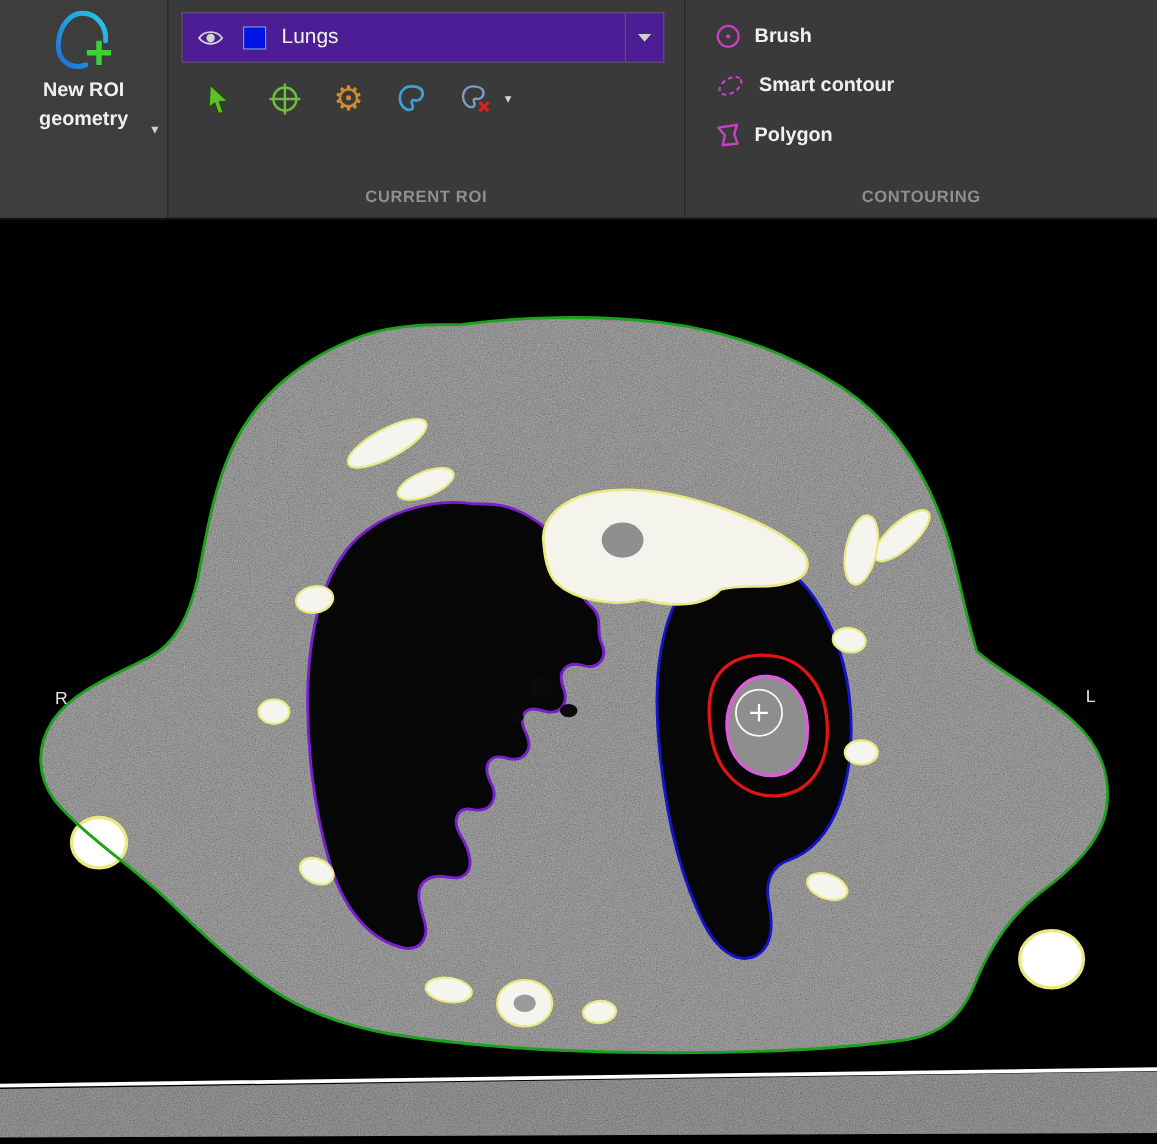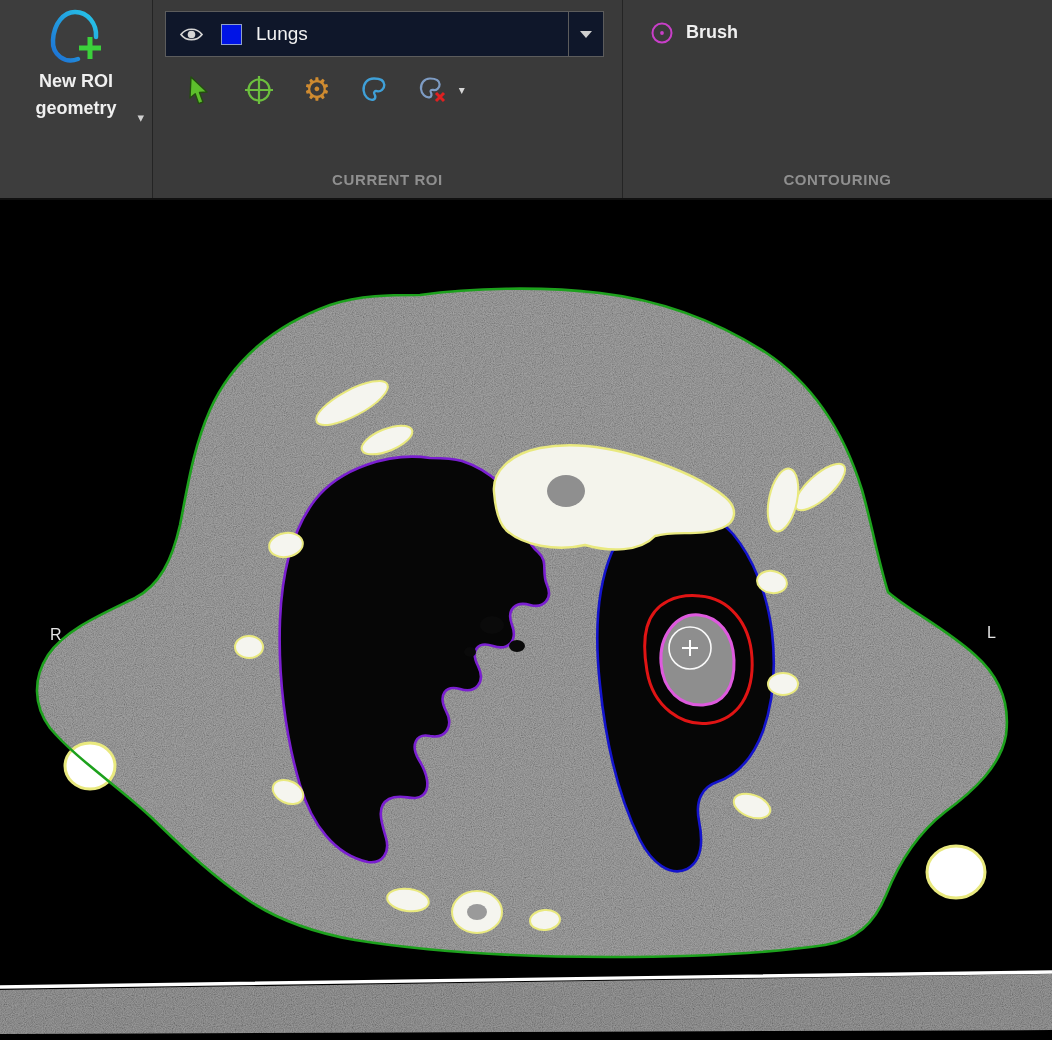--- a/index.html
+++ b/index.html
@@ -7,21 +7,21 @@
 
   
   .toolbar{position:relative;width:1052px;height:200px;background:#3a3a3a;display:flex;box-sizing:border-box;border-bottom:2px solid #101010;}
   .panel{position:relative;box-sizing:border-box;height:100%;}
   .panel-newroi{width:153px;background:#3d3d3d;border-right:1px solid #242424;cursor:default;}
   .newroi-icon{display:block;margin:6px auto 0 auto;}
   .newroi-text{text-align:center;color:#f0f0f0;font-size:18px;font-weight:600;line-height:1.5;margin-top:0;}
   .newroi-caret{position:absolute;right:8px;top:110px;color:#d0d0d0;font-size:13px;}
 
   .panel-current{width:470px;border-right:1px solid #242424;}
-  .roi-selector{display:flex;align-items:center;height:46px;margin:11px 18px 0 12px;background:#0f172a;border:1px solid #5c5c5c;box-sizing:border-box;}
+  .roi-selector{display:flex;align-items:center;height:46px;margin:11px 18px 0 12px;background:#4c1d95;border:1px solid #5c5c5c;box-sizing:border-box;}
   .eye-wrap{padding:0 11px 0 13px;display:flex;align-items:center;cursor:pointer;}
   .swatch{width:19px;height:19px;background:#0014e6;border:1px solid #8fa0c8;margin:0 14px 0 6px;flex:0 0 auto;cursor:pointer;}
   .roi-name{color:#f2f2f2;font-size:19px;flex:1;}
   .dd-btn{width:34px;align-self:stretch;border-left:1px solid #5c5c5c;display:flex;align-items:center;justify-content:center;cursor:pointer;}
   .dd-tri{width:0;height:0;border-left:6px solid transparent;border-right:6px solid transparent;border-top:7px solid #cfcfcf;}
 
   .tool-row{display:flex;align-items:center;gap:28px;margin:13px 0 0 32px;height:40px;}
   .tool-row>*{display:flex;align-items:center;cursor:pointer;}
   .gear-glyph{font-size:31px;color:#cf8b30;line-height:30px;}
   .caret-sm{color:#d6d6d6;font-size:12px;margin-left:-18px;cursor:pointer;}
@@ -109,22 +109,34 @@
 
       <div class="ctool">
         <svg width="26" height="26" viewBox="0 0 26 26">
           <circle cx="13" cy="13" r="9.5" fill="none" stroke="#c83fc8" stroke-width="2"></circle>
           <circle cx="13" cy="13" r="1.9" fill="#c83fc8"></circle>
         </svg>
         <span>Brush</span>
       </div>
 
 
-
-
+      <div class="ctool">
+        <svg width="30" height="26" viewBox="0 0 30 26">
+          <ellipse cx="15" cy="13" rx="11" ry="6.5" transform="rotate(-32 15 13)" fill="none" stroke="#c83fc8" stroke-width="2" stroke-dasharray="4 3.2"></ellipse>
+        </svg>
+        <span>Smart contour</span>
+      </div>
+
+
+      <div class="ctool">
+        <svg width="26" height="26" viewBox="0 0 26 26">
+          <path d="M4,6 L21,3.5 L18.5,12 L21.5,20.5 L8,22 L10,13 Z" fill="none" stroke="#c83fc8" stroke-width="2.2" stroke-linejoin="round"></path>
+        </svg>
+        <span>Polygon</span>
+      </div>
 
 
     </div>
     <div class="section-label">CONTOURING</div>
   </div>
 </div>
 
 <div class="viewport">
   <svg width="1052" height="840" viewBox="0 0 1052 840">
     <defs>

